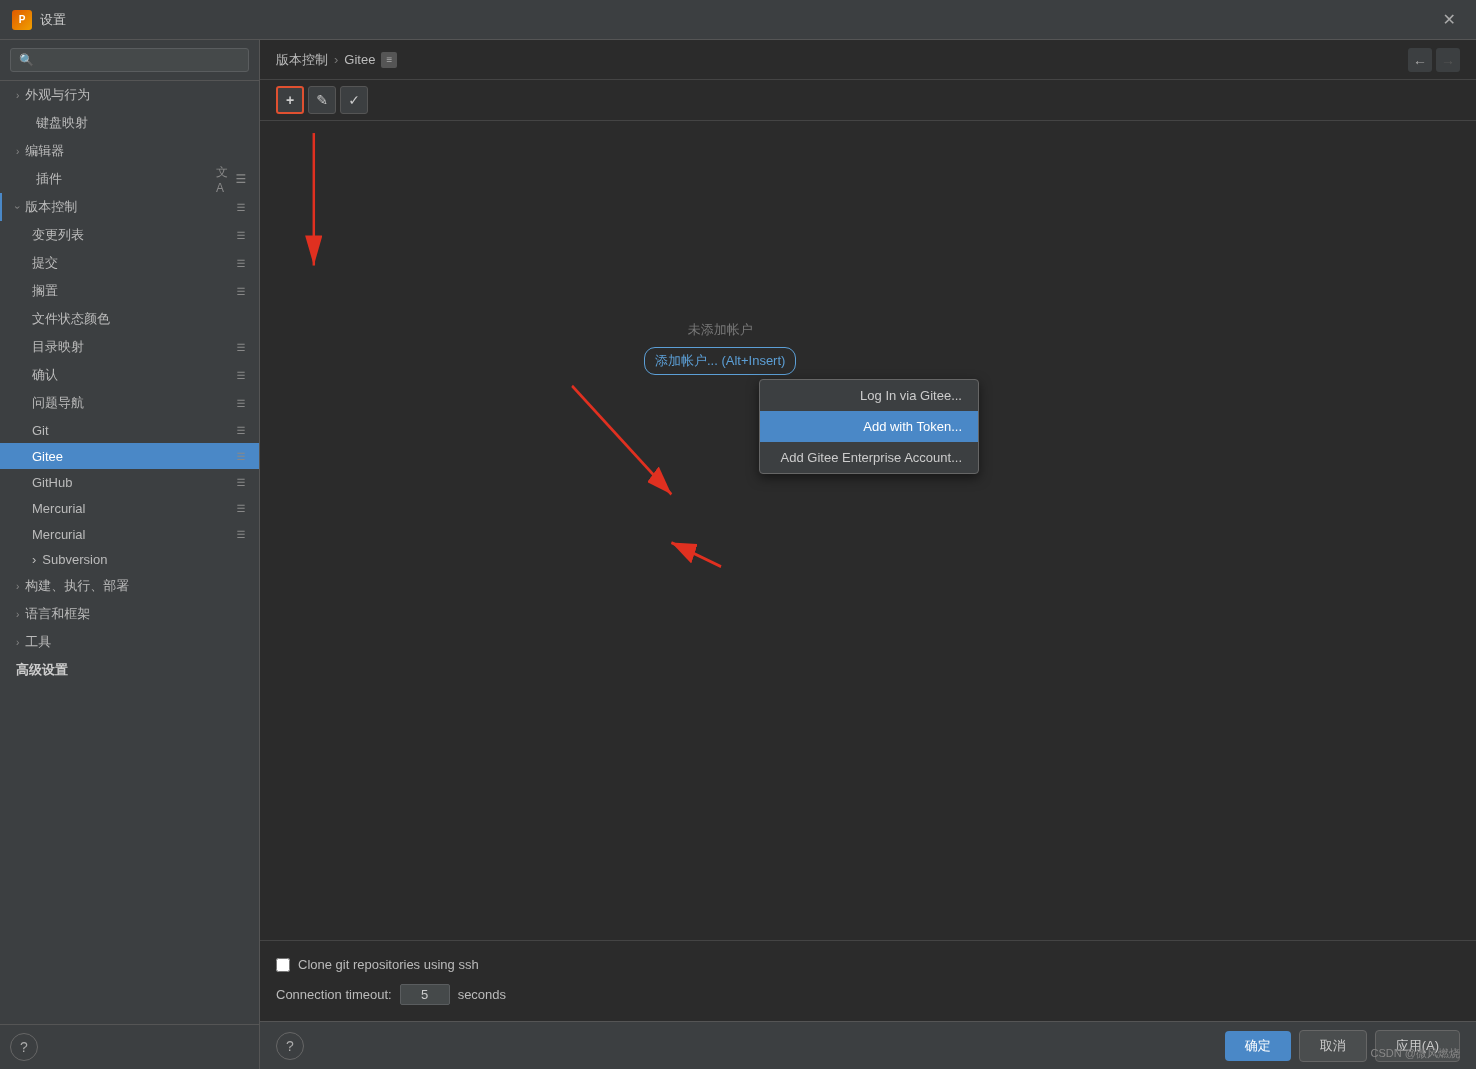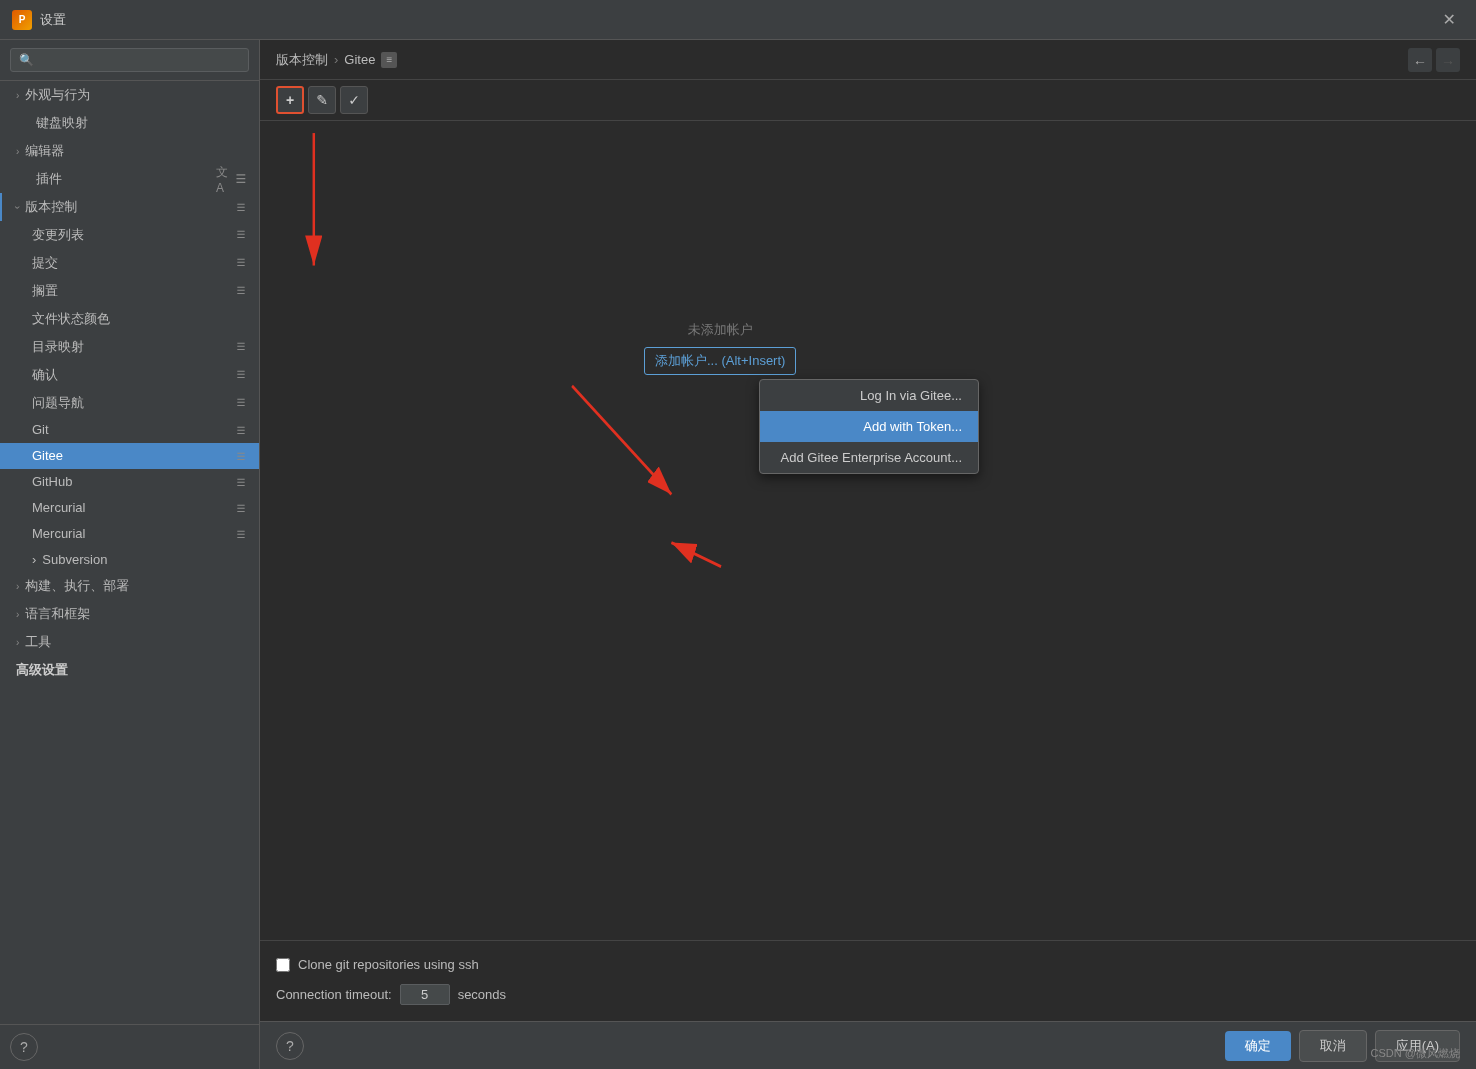--- a/index.html
+++ b/index.html
@@ -101,21 +101,21 @@
       align-items: center;
       justify-content: center;
       font-size: 10px;
       color: #888;
       flex-shrink: 0;
     }
     .nav-sub-item {
       padding: 5px 10px 5px 32px;
       cursor: pointer;
       display: flex;
-      align-items: flex-start;
+      align-items: center;
       gap: 6px;
       color: #bbb;
       font-size: 13px;
     }
     .nav-sub-item.active { background: #4a88c7; color: #fff; }
     .nav-sub-item .icon-box {
       width: 16px; height: 16px;
       display: flex; align-items: center; justify-content: center;
       font-size: 10px; color: #888; flex-shrink: 0;
     }
@@ -197,21 +197,21 @@
       font-size: 13px;
       margin-bottom: 8px;
     }
     .add-account-link {
       color: #5c9fd6;
       cursor: pointer;
       text-decoration: none;
       font-size: 13px;
       border: 1px solid #5c9fd6;
       padding: 4px 10px;
-      border-radius: 3px;
+      border-radius: 11px;
       background: #2b2b2b;
       display: inline-block;
     }
     
     .dropdown-menu {
       position: absolute;
       top: 258px;
       left: 475px;
       background: #3c3f41;
       border: 1px solid #666;

